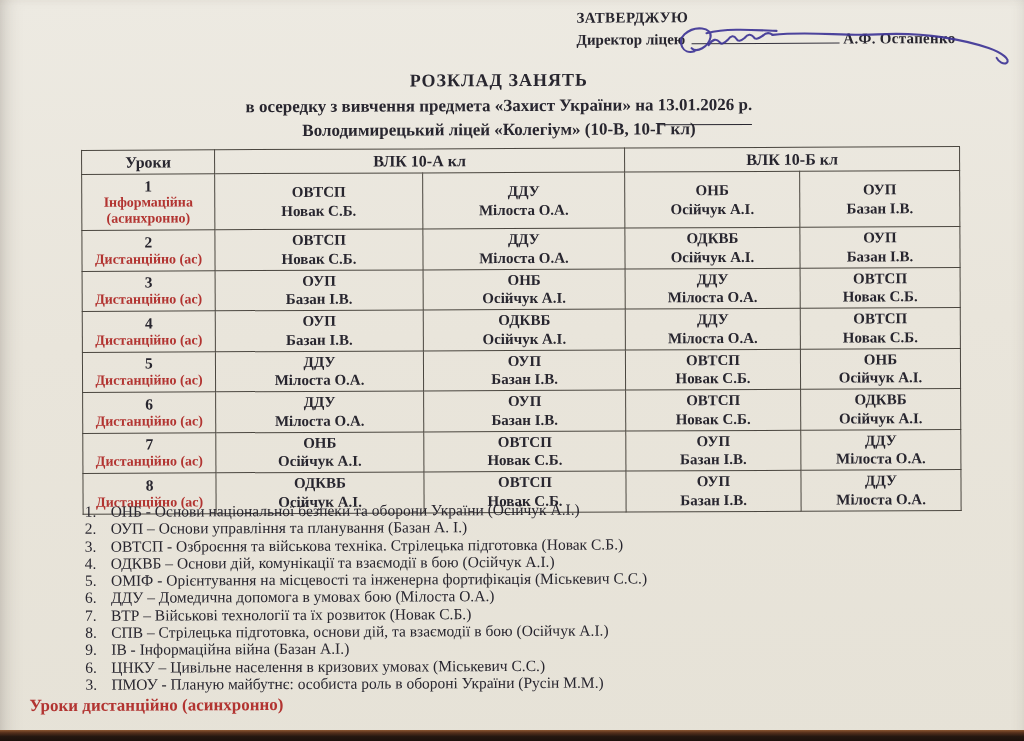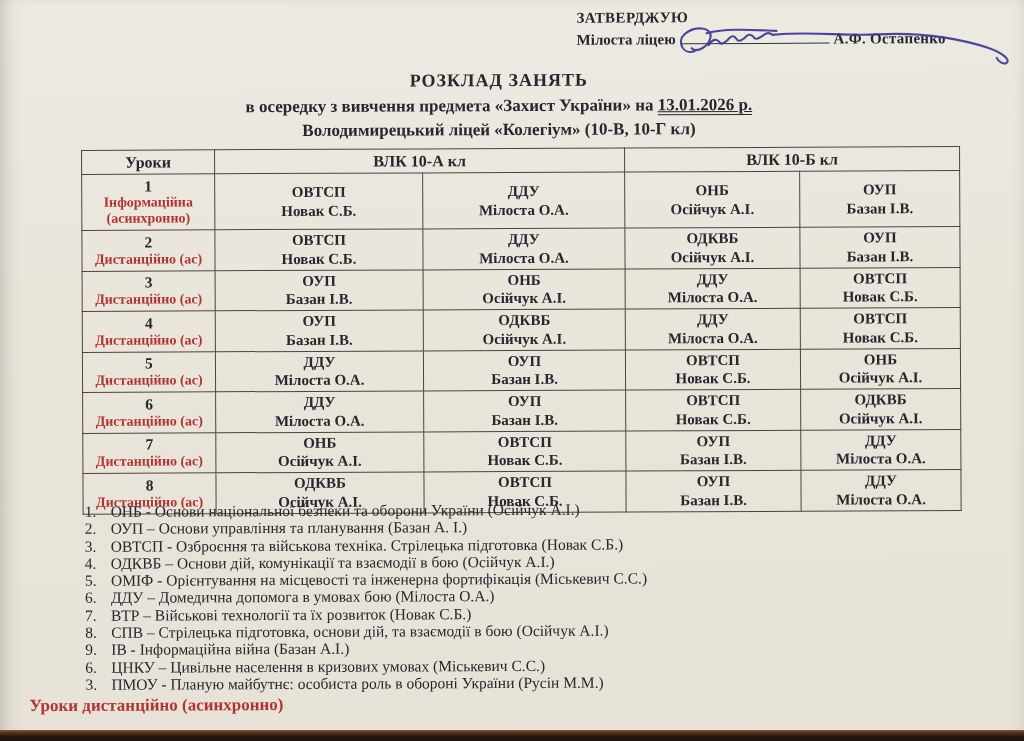--- a/index.html
+++ b/index.html
@@ -26,21 +26,21 @@
     display: inline-block; width: 148px; height: 12px;
     border-bottom: 1.6px solid #33313c; margin: 0 4px 0 6px;
   }
   .director-name { letter-spacing: .3px; }
   .signature-svg { position: absolute; left: 96px; top: -18px; pointer-events: none; }
 
   
   .titles { position: absolute; top: 70px; left: 0; width: 1000px; text-align: center; font-weight: bold; }
   .title-1 { font-size: 18px; letter-spacing: 1px; }
   .title-2 { font-size: 17px; margin-top: 5px; }
-  .title-date { border-bottom: 1.7px solid #28262f; padding-bottom: 0; text-decoration: underline; }
+  .title-date { border-bottom: 1.7px solid #28262f; padding-bottom: 10px; }
   .title-3 { font-size: 17px; margin-top: 4px; }
 
   
   .timetable {
     position: absolute; top: 148px; left: 82px;
     border-collapse: collapse;
     font-weight: bold;
   }
   .timetable th, .timetable td {
     border: 1.6px solid #4a463f;
@@ -80,21 +80,21 @@
 </style>
 </head>
 <body>
 
 <div class="page">
   <div class="sheet">
 
     <div class="approval">
       <div class="approve-word">ЗАТВЕРДЖУЮ</div>
       <div class="director-line">
-        <span>Мілоста ліцею</span><span class="sig-blank"></span><span class="director-name">А.Ф. Остапенко</span>
+        <span>Директор ліцею</span><span class="sig-blank"></span><span class="director-name">А.Ф. Остапенко</span>
         <svg class="signature-svg" width="350" height="58" viewBox="0 0 350 58">
           <g fill="none" stroke="#3e3596" stroke-width="2.1" stroke-linecap="round" opacity="0.92">
             <path d="M22,38 C10,42 4,28 12,21 C22,12 40,14 38,24 C36,34 24,40 19,35"></path>
             <path d="M36,32 q6,-9 11,-3 q2,4 8,-2 q5,-7 9,-1 q2,4 8,-1 q5,-6 9,-1 q2,4 9,-1 q5,-5 10,-1"></path>
             <path d="M34,20 C55,15 80,17 104,18"></path>
             <path d="M100,22 C140,18 170,24 205,22 C245,20 285,26 316,36 C330,41 338,48 334,51 C331,53 326,50 324,46"></path>
           </g>
         </svg>
       </div>
     </div>

